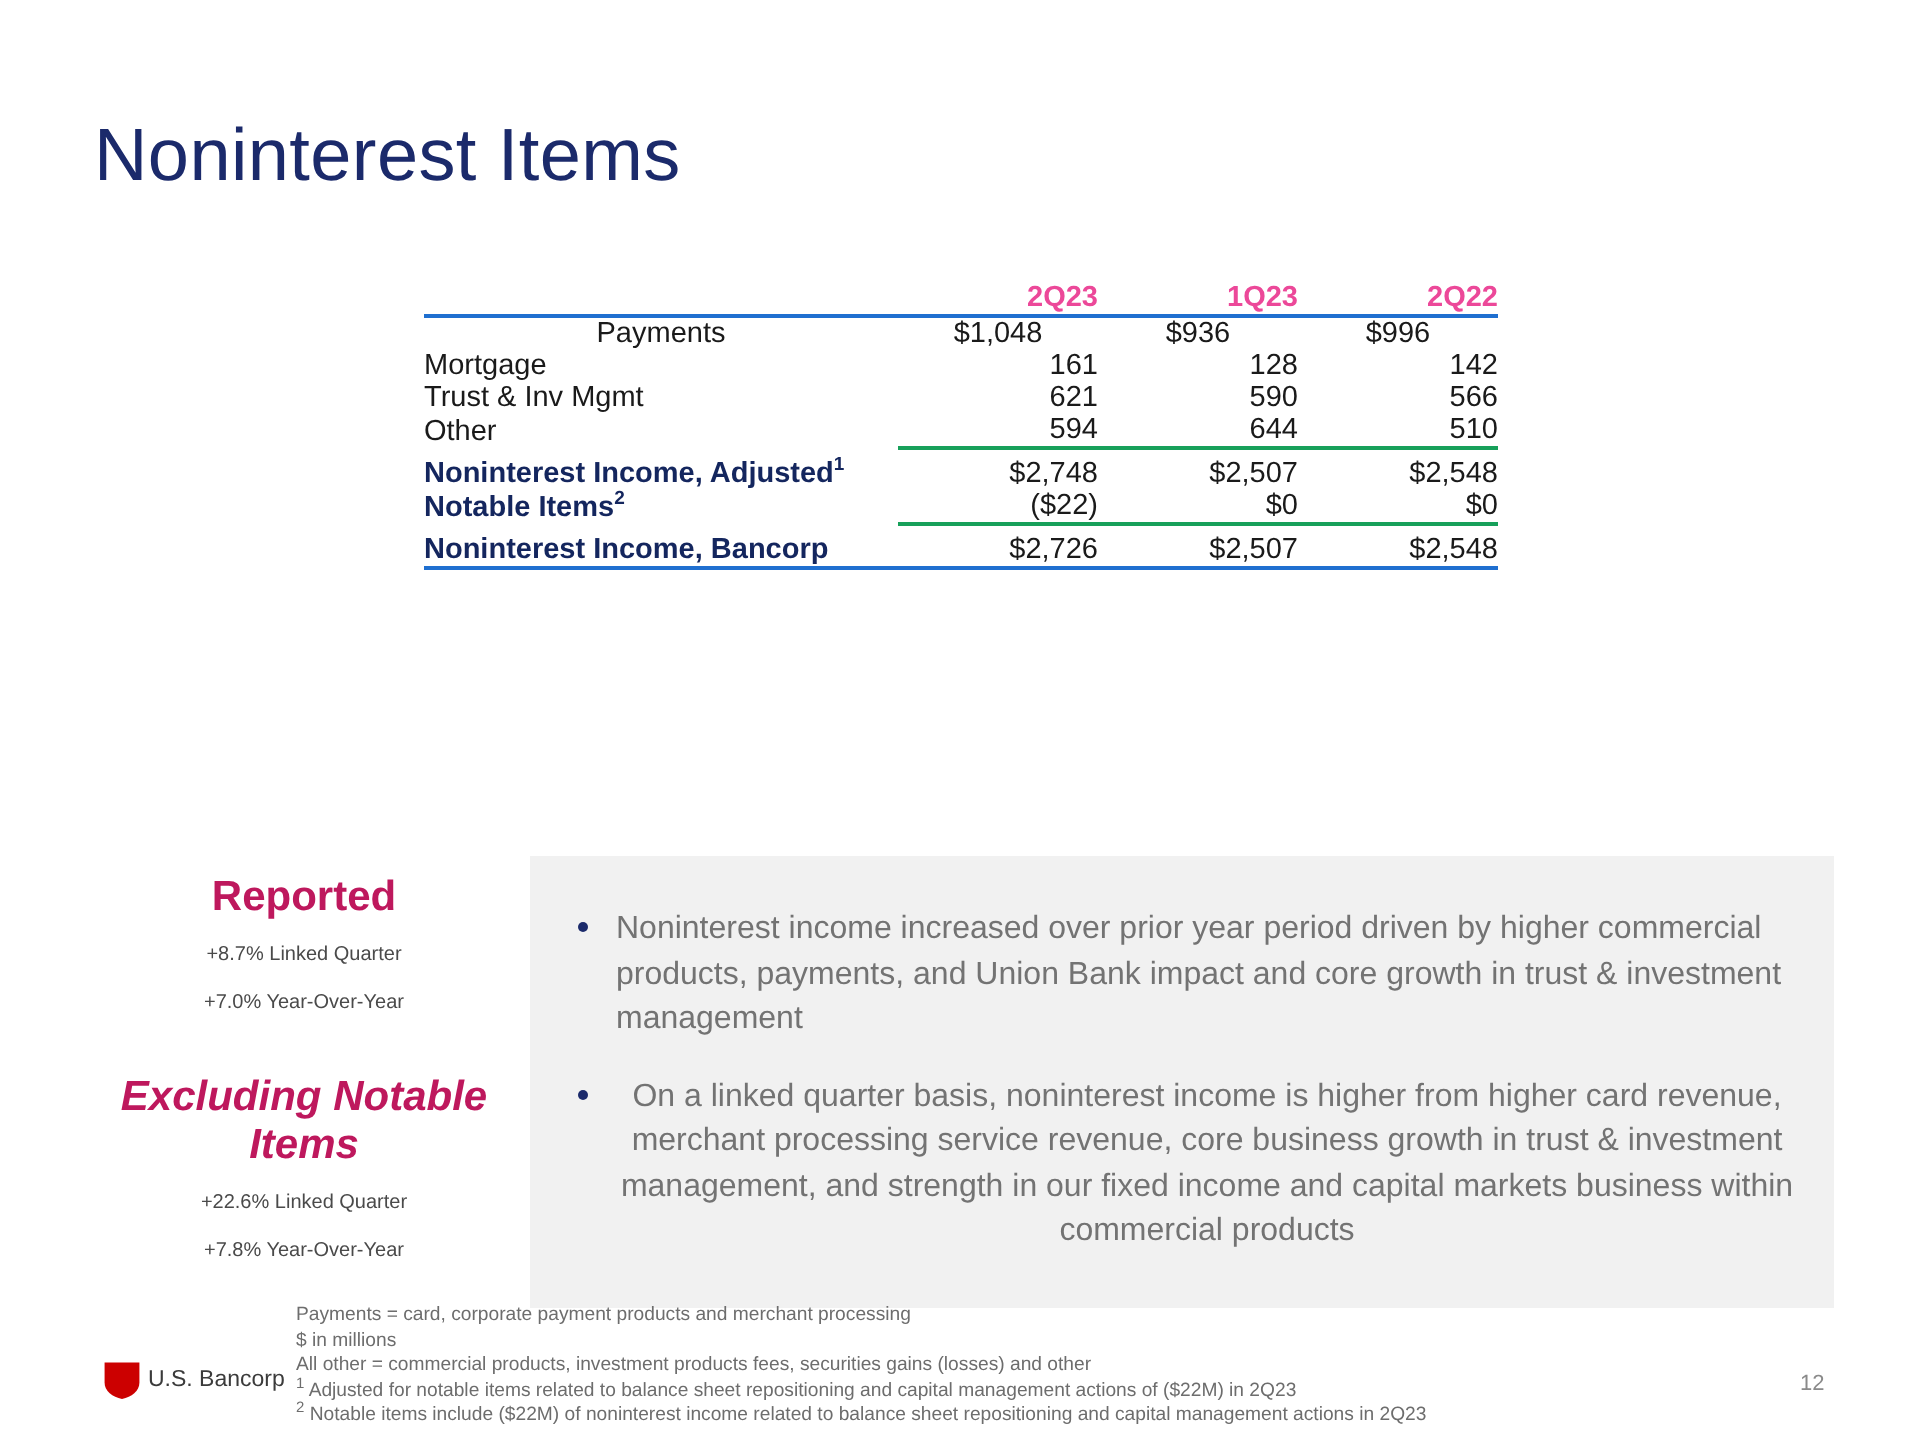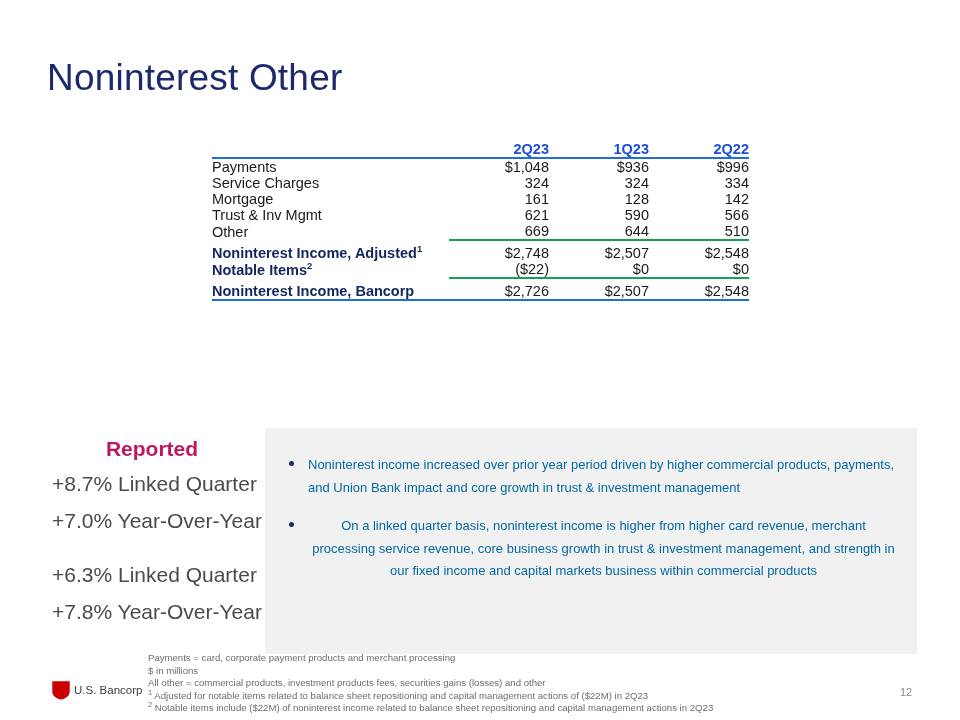--- a/index.html
+++ b/index.html
@@ -47,29 +47,30 @@
   table.fin th, table.fin td {
     padding: 0;
     vertical-align: bottom;
   }
   .col-label { width: 237px; }
   .col-num   { width: 100px; }
 
   th.hdr {
     font-size: 14.5px;
     font-weight: bold;
-    color: #1d4ed8;
+    color: #ec4899;
     text-align: right;
     padding-bottom: 6px;
     padding-right: 1px;
   }
   th.hdr.blank { text-align: left; }
 
   tr.rule-top td {
     border-top: 2.5px solid #1f6fd0;
+    text-align: center;
   }
   tr.rule-bottom td {
     border-bottom: 2.5px solid #1f6fd0;
   }
 
   td.lbl {
     font-size: 14.5px;
     color: #1a1a1a;
     text-align: left;
     padding-top: 5px;
@@ -118,21 +119,21 @@
     font-size: 21px;
     font-weight: bold;
     color: #be185d;
     margin-bottom: 11px;
   }
   .stats .heading.italic {
     font-style: italic;
     font-weight: bold;
   }
   .stats .stat-line {
-    font-size: 21px;
+    font-size: 10px;
     color: #4a4a4a;
     margin-bottom: 13px;
     white-space: nowrap;
   }
   .stats .group-gap { height: 17px; }
 
   
   .panel {
     position: absolute;
     left: 265px;
@@ -143,23 +144,23 @@
   }
   .bullets {
     position: absolute;
     left: 18px;
     top: 26px;
     right: 18px;
   }
   .bullet {
     position: relative;
     padding-left: 25px;
-    font-size: 13px;
+    font-size: 16px;
     line-height: 22.5px;
-    color: #0369a1;
+    color: #737373;
     margin-bottom: 16px;
   }
   .bullet:last-child { margin-bottom: 0; text-align: center; }
   .bullet .dot {
     position: absolute;
     left: 6px;
     top: 7px;
     width: 5px;
     height: 5px;
     border-radius: 50%;
@@ -209,21 +210,21 @@
     font-size: 11px;
     color: #8a8a8a;
     text-align: center;
   }
 </style>
 </head>
 <body>
 
 <div class="slide">
 
-  <div class="slide-title">Noninterest Other</div>
+  <div class="slide-title">Noninterest Items</div>
 
   <div class="fin-table">
     <table class="fin">
       <colgroup>
         <col class="col-label">
           <col class="col-num">
           <col class="col-num">
           <col class="col-num">
       </colgroup>
       <thead>
@@ -235,40 +236,34 @@
         </tr>
       </thead>
       <tbody>
         <tr class="rule-top">
           <td class="lbl">Payments</td>
           <td class="num">$1,048</td>
           <td class="num">$936</td>
           <td class="num">$996</td>
         </tr>
         <tr>
-          <td class="lbl">Service Charges</td>
-          <td class="num">324</td>
-          <td class="num">324</td>
-          <td class="num">334</td>
-        </tr>
-        <tr>
           <td class="lbl">Mortgage</td>
           <td class="num">161</td>
           <td class="num">128</td>
           <td class="num">142</td>
         </tr>
         <tr>
           <td class="lbl">Trust &amp; Inv Mgmt</td>
           <td class="num">621</td>
           <td class="num">590</td>
           <td class="num">566</td>
         </tr>
         <tr>
           <td class="lbl">Other</td>
-          <td class="num">669</td>
+          <td class="num">594</td>
           <td class="num">644</td>
           <td class="num">510</td>
         </tr>
 
         <tr class="greenline">
           <td class="spacer"></td>
           <td class="gl"></td>
           <td class="gl"></td>
           <td class="gl"></td>
         </tr>
@@ -302,21 +297,22 @@
         </tr>
       </tbody>
     </table>
   </div>
 
   <div class="stats">
     <div class="heading">Reported</div>
     <div class="stat-line">+8.7% Linked Quarter</div>
     <div class="stat-line">+7.0% Year-Over-Year</div>
     <div class="group-gap"></div>
-    <div class="stat-line">+6.3% Linked Quarter</div>
+    <div class="heading italic">Excluding Notable Items</div>
+    <div class="stat-line">+22.6% Linked Quarter</div>
     <div class="stat-line">+7.8% Year-Over-Year</div>
   </div>
 
   <div class="panel">
     <div class="bullets">
       <div class="bullet">
         <span class="dot"></span>
         <span>Noninterest income increased over prior year period driven by higher commercial products, payments, and Union Bank impact and core growth in trust &amp; investment management</span>
       </div>
       <div class="bullet">

